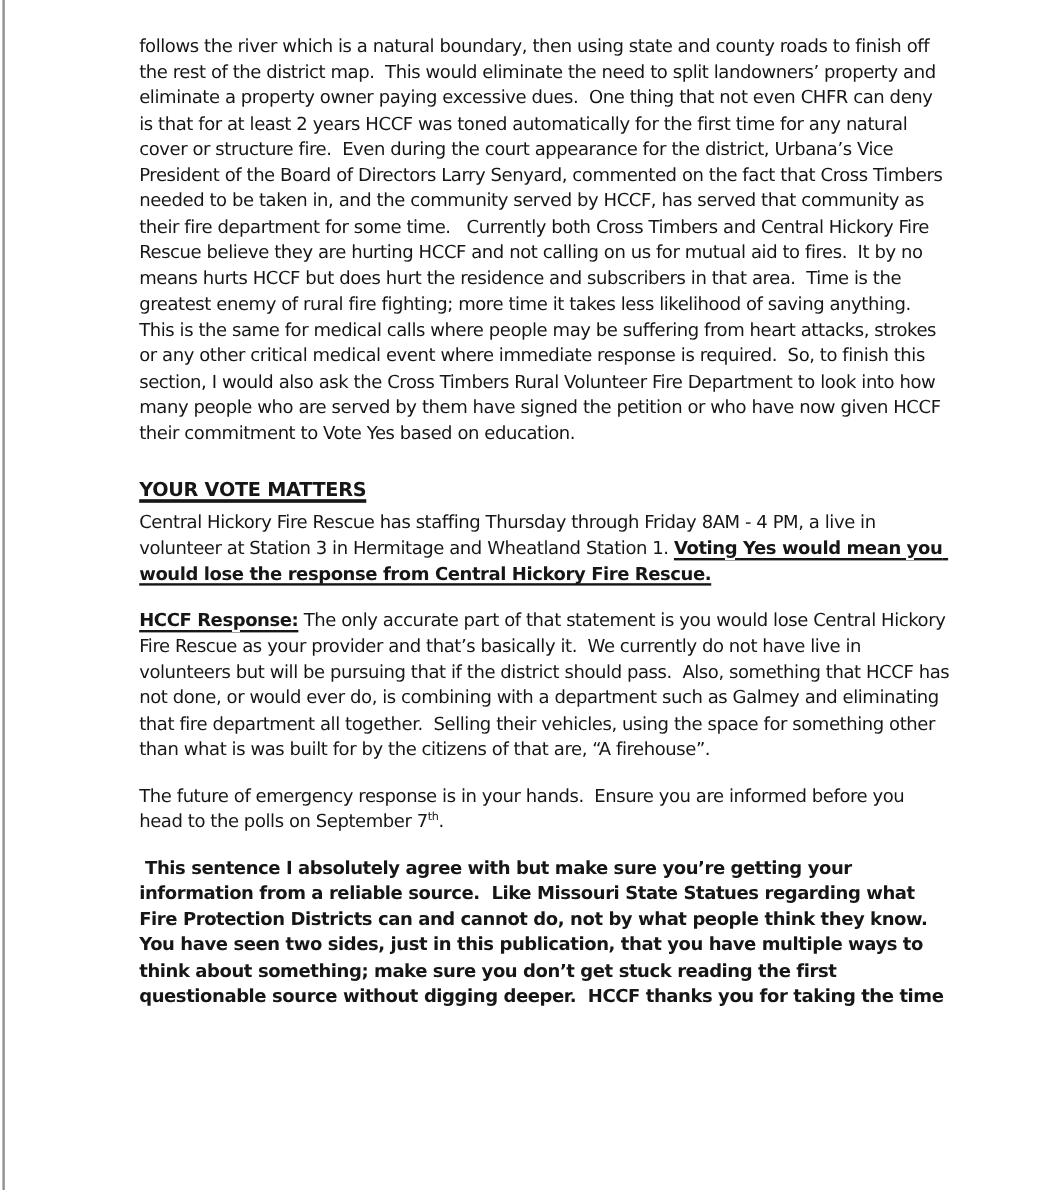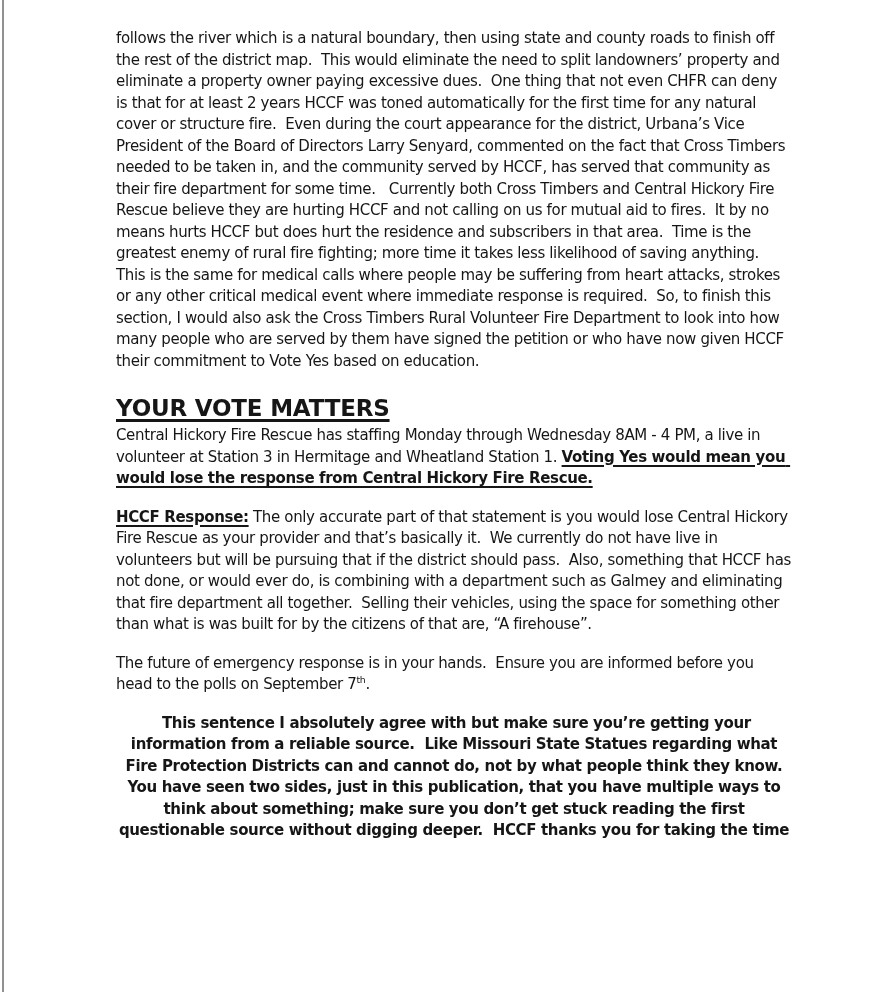--- a/index.html
+++ b/index.html
@@ -34,56 +34,55 @@
     font-size: 15px;
     line-height: 21.5px;
     letter-spacing: -0.35px;
     white-space: pre-wrap;
   }
   .para.spaced {
     margin-top: 17px;
   }
   .section-heading {
     margin: 22px 0 3px 0;
-    font-size: 23px;
+    font-size: 16px;
     line-height: 28px;
     font-weight: bold;
     letter-spacing: -0.2px;
     text-decoration: underline;
     text-decoration-thickness: 2.5px;
     text-underline-offset: 3px;
   }
   .bu {
     font-weight: bold;
     text-decoration: underline;
     text-decoration-thickness: 2px;
     text-underline-offset: 2.5px;
   }
   .bold-para {
     font-weight: bold;
-    text-align: center;
   }
   sup {
     font-size: 0.62em;
     vertical-align: super;
     line-height: 0;
   }
 </style>
 </head>
 <body>
 
 <div class="page-edge"></div>
 
 <div class="content">
 
   <p class="para">follows the river which is a natural boundary, then using state and county roads to finish off the rest of the district map.  This would eliminate the need to split landowners’ property and eliminate a property owner paying excessive dues.  One thing that not even CHFR can deny is that for at least 2 years HCCF was toned automatically for the first time for any natural cover or structure fire.  Even during the court appearance for the district, Urbana’s Vice President of the Board of Directors Larry Senyard, commented on the fact that Cross Timbers needed to be taken in, and the community served by HCCF, has served that community as their fire department for some time.   Currently both Cross Timbers and Central Hickory Fire Rescue believe they are hurting HCCF and not calling on us for mutual aid to fires.  It by no means hurts HCCF but does hurt the residence and subscribers in that area.  Time is the greatest enemy of rural fire fighting; more time it takes less likelihood of saving anything. This is the same for medical calls where people may be suffering from heart attacks, strokes or any other critical medical event where immediate response is required.  So, to finish this section, I would also ask the Cross Timbers Rural Volunteer Fire Department to look into how many people who are served by them have signed the petition or who have now given HCCF their commitment to Vote Yes based on education.</p>
 
   <h1 class="section-heading">YOUR VOTE MATTERS</h1>
 
-  <p class="para"><span>Central Hickory Fire Rescue has staffing Monday through Wednesday 8AM - 4 PM, a live in volunteer at Station 3 in Hermitage and Wheatland Station 1. </span><span class="bu">Voting Yes would mean you would lose the response from Central Hickory Fire Rescue.</span></p>
+  <p class="para"><span>Central Hickory Fire Rescue has staffing Thursday through Friday 8AM - 4 PM, a live in volunteer at Station 3 in Hermitage and Wheatland Station 1. </span><span class="bu">Voting Yes would mean you would lose the response from Central Hickory Fire Rescue.</span></p>
 
   <p class="para spaced"><span class="bu">HCCF Response:</span><span> The only accurate part of that statement is you would lose Central Hickory Fire Rescue as your provider and that’s basically it.  We currently do not have live in volunteers but will be pursuing that if the district should pass.  Also, something that HCCF has not done, or would ever do, is combining with a department such as Galmey and eliminating that fire department all together.  Selling their vehicles, using the space for something other than what is was built for by the citizens of that are, “A firehouse”.</span></p>
 
   <p class="para spaced"><span>The future of emergency response is in your hands.  Ensure you are informed before you head to the polls on September 7</span><sup>th</sup><span>.</span></p>
 
   <p class="para spaced bold-para"> This sentence I absolutely agree with but make sure you’re getting your information from a reliable source.  Like Missouri State Statues regarding what Fire Protection Districts can and cannot do, not by what people think they know. You have seen two sides, just in this publication, that you have multiple ways to think about something; make sure you don’t get stuck reading the first questionable source without digging deeper.  HCCF thanks you for taking the time</p>
 
 </div>
 
 </body></html>

